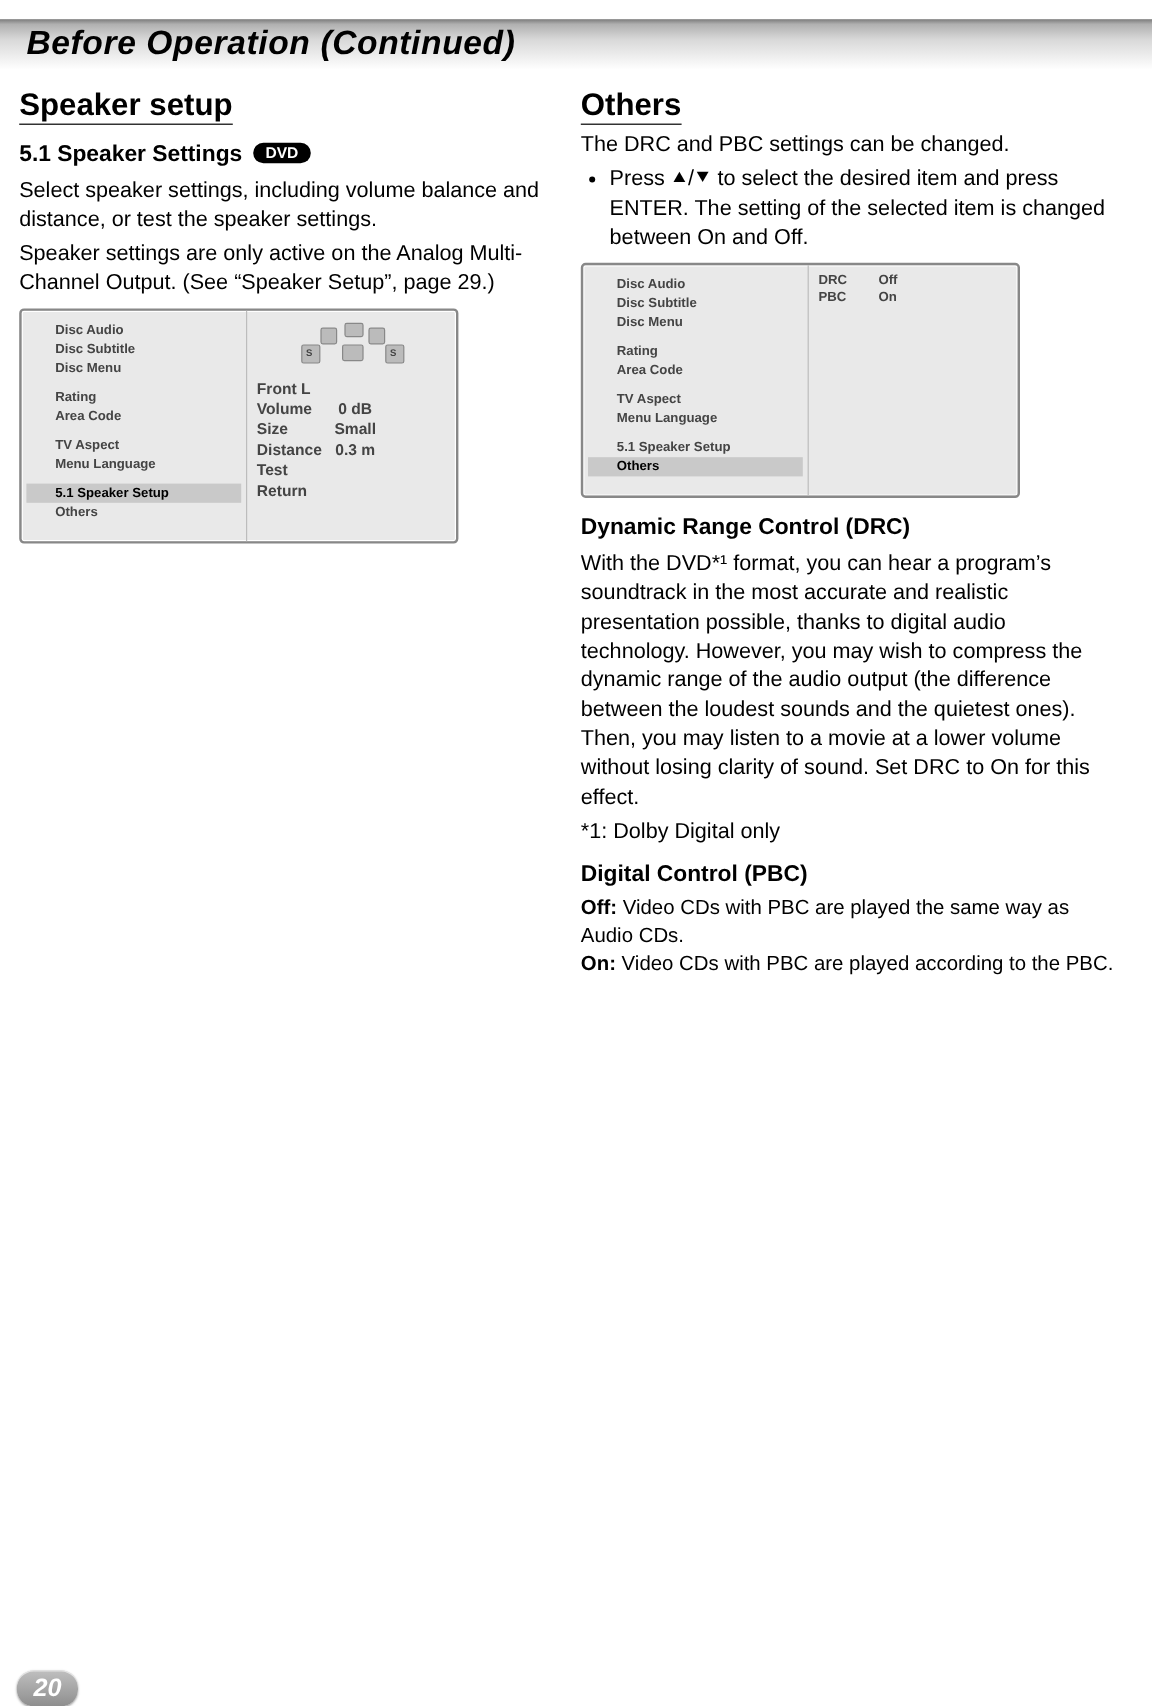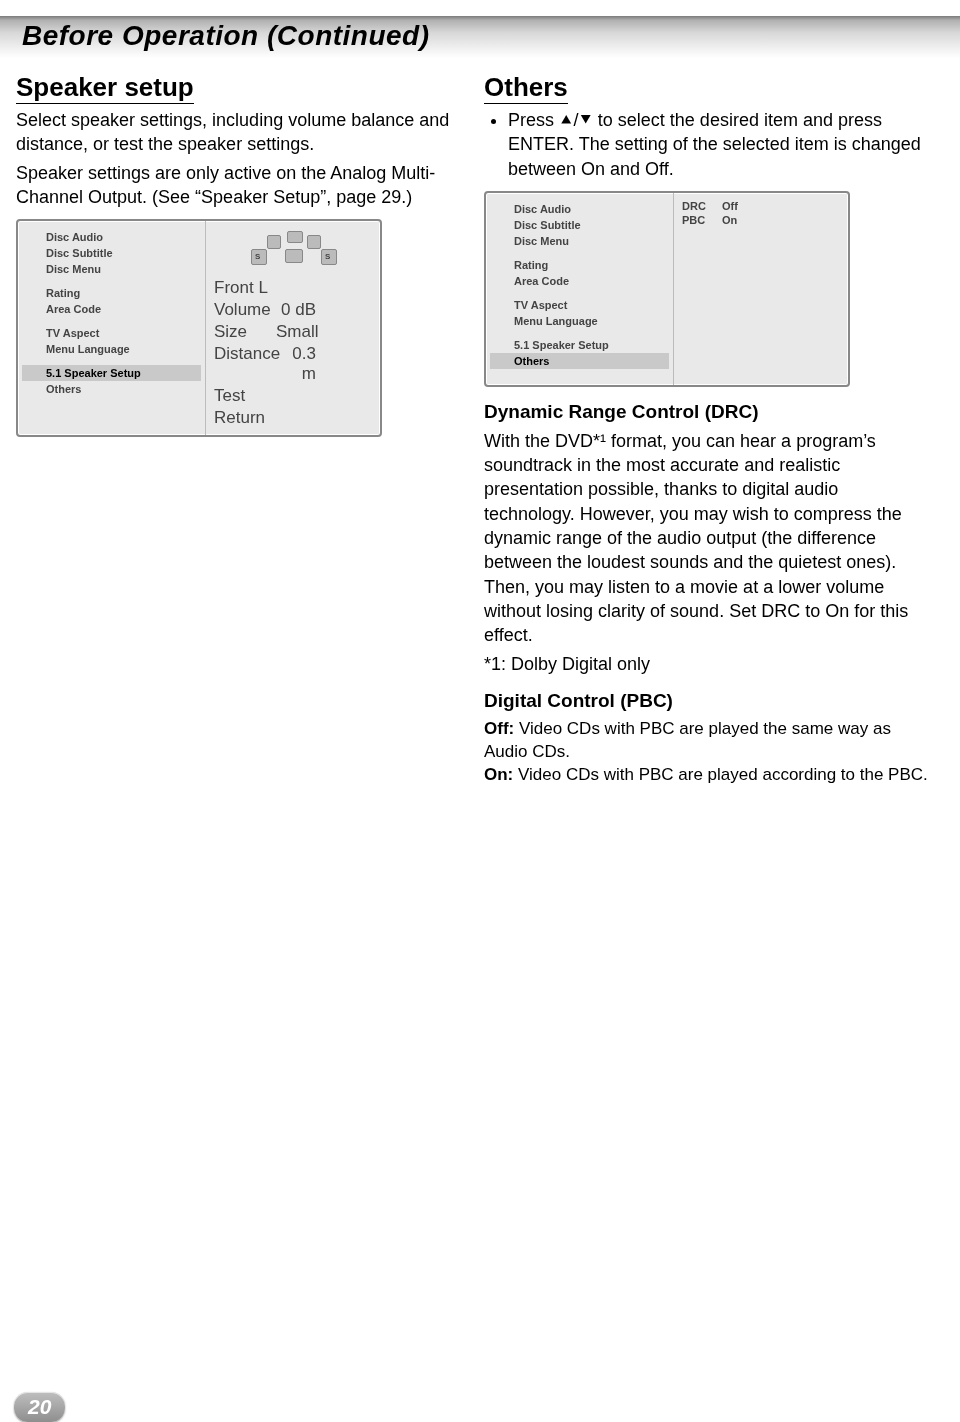--- a/index.html
+++ b/index.html
@@ -29,45 +29,49 @@
   
   .spk-layout{position:relative;width:96px;height:36px;margin:4px auto 10px auto}
   .spk{position:absolute;width:12px;height:12px;background:#bbb;border:1px solid #888;border-radius:2px}
   .spk.c{left:42px;top:0;width:14px;height:10px}
   .spk.fl{left:22px;top:4px}
   .spk.fr{left:62px;top:4px}
   .spk.sl{left:6px;top:18px;width:14px;height:14px}
   .spk.sr{left:76px;top:18px;width:14px;height:14px}
   .spk.sw{left:40px;top:18px;width:16px;height:12px}
   .spk .lab{position:absolute;font-size:8px;color:#444;left:3px;top:2px;font-weight:bold}
-  .kv{font-size:17px;font-weight:normal;color:#444;display:flex;gap:6px;padding:1px 0}
+  .kv{font-size:13px;font-weight:bold;color:#444;display:flex;gap:6px;padding:1px 0}
   .kv .k{width:56px}
-  .kv .v{width:40px;text-align:right}
+  .kv .v{width:40px;text-align:center}
   .others-right{flex:1;padding:6px 8px;box-sizing:border-box}
-  .kv2{font-size:11px;font-weight:bold;color:#444;display:flex;padding:1px 0}
+  .kv2{font-size:11px;font-weight:bold;color:#444;display:flex;gap:10px;padding:1px 0}
   .kv2 .k{width:40px}
   .footnote{font-size:18px;line-height:1.35}
   .pbc-def{font-size:17px;line-height:1.35}
   .pbc-def b{font-weight:bold}
   .page-num{position:absolute;left:14px;bottom:16px}
   .pn-pill{display:inline-block;background:linear-gradient(to bottom,#bfbfbf,#8e8e8e);
     color:#fff;font-weight:bold;font-style:italic;font-size:21px;padding:3px 14px;border-radius:14px;
     box-shadow:inset 0 1px 0 rgba(255,255,255,.6),0 1px 2px rgba(0,0,0,.4)}
   
 </style>
 </head>
 <body>
 
 <div class="page">
   <div class="header-bar">Before Operation (Continued)</div>
 
   <div class="cols">
 
     <div class="col">
       <h2><span class="u">Speaker setup</span></h2>
+      <h3>
+        <span>5.1 Speaker Settings</span>
+        <span class="dvd-badge">DVD</span>
+      </h3>
       <p class="body">Select speaker settings, including volume balance and distance, or test the speaker settings.</p>
       <p class="body">Speaker settings are only active on the Analog Multi-Channel Output. (See “Speaker Setup”, page 29.)</p>
 
       <div class="menu-panel">
         <div class="menu-left">
           <div class="menu-grp">
             <div class="mi"><span class="grp-icon"></span><span>Disc Audio</span></div>
             <div class="mi"><span>Disc Subtitle</span></div>
             <div class="mi"><span>Disc Menu</span></div>
           </div>
@@ -117,20 +121,21 @@
             </div>
           <div class="kv">
               <span class="k">Return</span>
             </div>
         </div>
       </div>
     </div>
 
     <div class="col">
       <h2><span class="u">Others</span></h2>
+      <p class="body">The DRC and PBC settings can be changed.</p>
       <ul class="bullets">
         <li>Press ⯅/⯆ to select the desired item and press ENTER. The setting of the selected item is changed between On and Off.</li>
       </ul>
 
       <div class="menu-panel">
         <div class="menu-left">
           <div class="menu-grp">
             <div class="mi"><span class="grp-icon"></span><span>Disc Audio</span></div>
             <div class="mi"><span>Disc Subtitle</span></div>
             <div class="mi"><span>Disc Menu</span></div>

